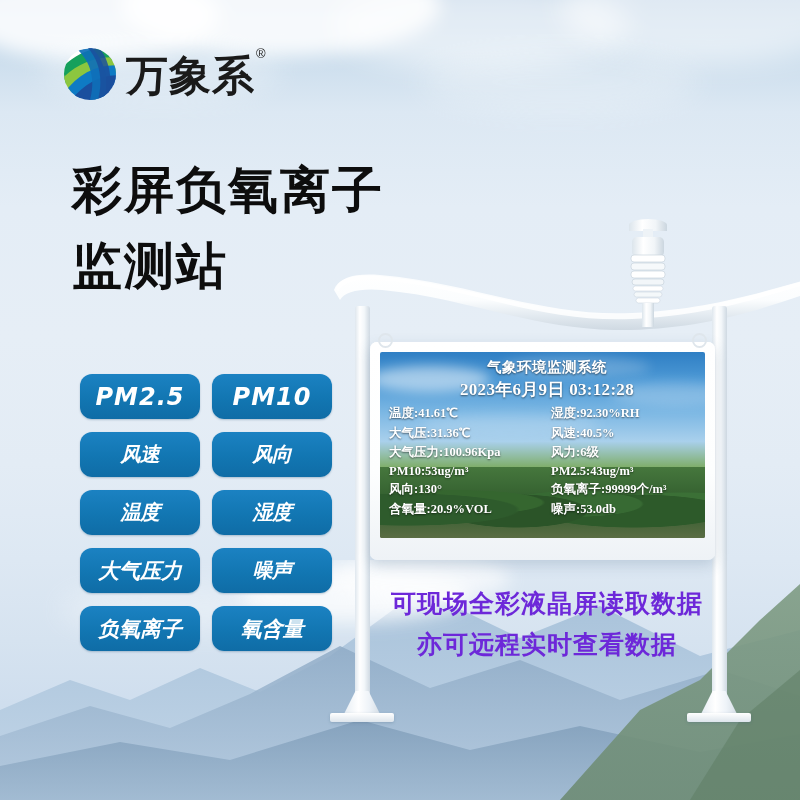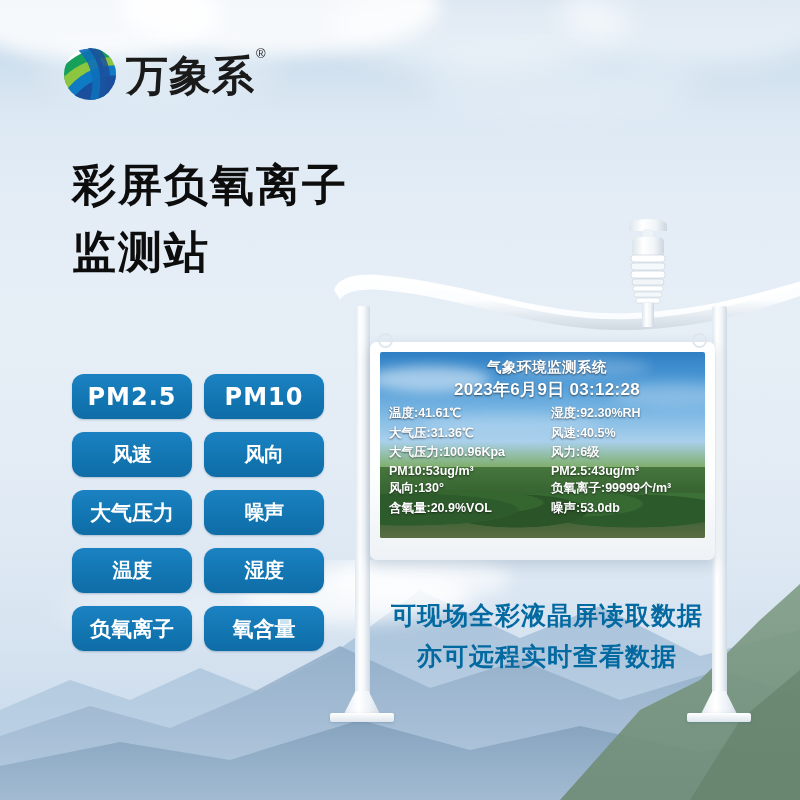--- a/index.html
+++ b/index.html
@@ -35,28 +35,28 @@
     font-size:42px;font-weight:bold;color:#1a1a1a;letter-spacing:1px;
     font-family:"DejaVu Sans","Liberation Sans",sans-serif;
   }
   .logo-reg{
     position:absolute;left:196px;top:4px;font-size:13px;color:#222;
   }
 
   
   .headline{
     position:absolute;left:72px;top:152px;width:420px;
-    font-size:44px;font-weight:bold;color:#0d0d0d;line-height:1.52;
+    font-size:50px;font-weight:bold;color:#0d0d0d;line-height:1.52;
     letter-spacing:2px;
     font-family:Liberation Sans, sans-serif;
   }
   .headline div{white-space:nowrap;}
 
   
-  .pills{position:absolute;left:72px;top:374px;width:252px;}
+  .pills{position:absolute;left:80px;top:374px;width:252px;font-style:italic;}
   .pill-row{display:flex;gap:12px;margin-bottom:13px;}
   .pill{
     width:120px;height:45px;border-radius:12px;
     background:linear-gradient(180deg,#1b82c2 0%,#1276b2 55%,#0f6ca6 100%);
     box-shadow:0 1px 2px rgba(10,60,100,.25);
     display:flex;align-items:center;justify-content:center;
     color:#fff;font-size:24px;font-weight:bold;letter-spacing:1px;
     font-family:"DejaVu Sans","Liberation Sans",sans-serif;
   }
   .pill.small{font-size:21px;letter-spacing:0px;}
@@ -122,37 +122,36 @@
       radial-gradient(ellipse at 8% 60%, #2e5b2c 0 26%, transparent 27%),
       radial-gradient(ellipse at 24% 50%, #35662f 0 24%, transparent 25%),
       radial-gradient(ellipse at 42% 62%, #2b5428 0 26%, transparent 27%),
       radial-gradient(ellipse at 60% 52%, #376a33 0 24%, transparent 25%),
       radial-gradient(ellipse at 78% 62%, #2d5a2a 0 26%, transparent 27%),
       radial-gradient(ellipse at 93% 55%, #3b7036 0 24%, transparent 25%),
       linear-gradient(180deg,#46773d 0%,#2f5a2c 55%,#5a6d44 100%);
   }
   .scr-content{
     position:absolute;inset:0;padding:6px 0 0 9px;box-sizing:border-box;
-    color:#fff;font-family:Liberation Sans, sans-serif;
+    color:#fff;font-family:Liberation Serif, serif;
     text-shadow:0 1px 2px rgba(0,0,0,.55);
   }
   .scr-title{text-align:center;font-size:14.5px;font-weight:bold;letter-spacing:.5px;}
   .scr-date{text-align:center;font-size:17px;font-weight:bold;margin-top:1px;letter-spacing:.3px;}
   .scr-grid{margin-top:4px;}
   .scr-row{display:flex;margin-bottom:2.5px;justify-content:flex-end;}
   .scr-cell{width:50%;font-size:12.5px;font-weight:bold;letter-spacing:0px;white-space:nowrap;}
   .scr-cell.r{padding-left:8px;}
 
   
   .caption{
     position:absolute;left:382px;top:584px;width:330px;text-align:center;
-    color:#0369a1;font-size:25px;font-weight:bold;line-height:1.62;
+    color:#6d28d9;font-size:25px;font-weight:bold;line-height:1.62;
     letter-spacing:1px;
     font-family:"DejaVu Sans","Liberation Sans",sans-serif;
-    margin-top:12px;
   }
   .caption div{white-space:nowrap;}
 </style>
 </head>
 <body>
 
 <div id="stage">
 
   <div class="sky"></div>
   <div class="cloudband">
@@ -224,26 +223,26 @@
   <div class="pills">
     <div class="pill-row">
       <div class="pill">PM2.5</div>
       <div class="pill">PM10</div>
     </div>
     <div class="pill-row">
       <div class="pill lat">风速</div>
       <div class="pill lat">风向</div>
     </div>
     <div class="pill-row">
+      <div class="pill lat">温度</div>
+      <div class="pill lat">湿度</div>
+    </div>
+    <div class="pill-row">
       <div class="pill small">大气压力</div>
       <div class="pill lat">噪声</div>
-    </div>
-    <div class="pill-row">
-      <div class="pill lat">温度</div>
-      <div class="pill lat">湿度</div>
     </div>
     <div class="pill-row">
       <div class="pill small">负氧离子</div>
       <div class="pill small">氧含量</div>
     </div>
   </div>
 
   <div class="station">
 
     <svg class="canopy" viewBox="0 0 480 62" preserveAspectRatio="none">

